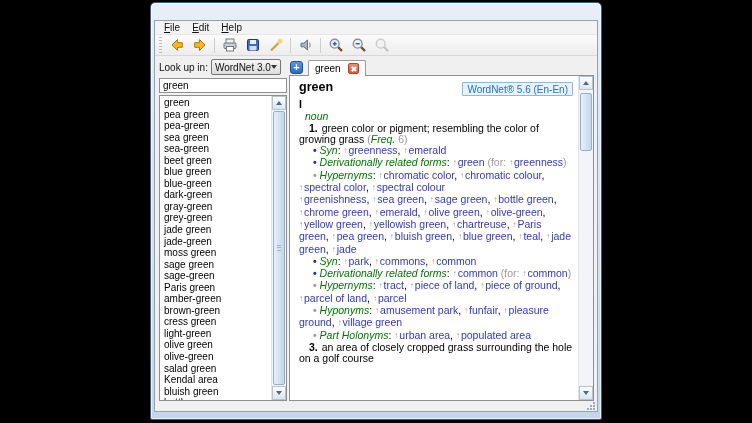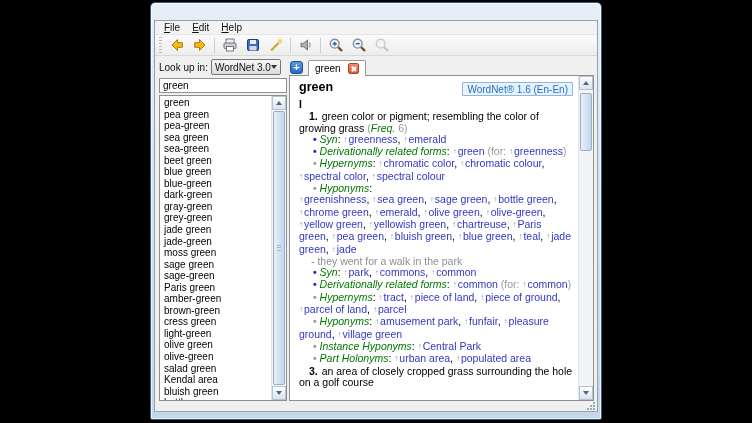--- a/index.html
+++ b/index.html
@@ -268,39 +268,37 @@
             <span class="tab">
               <span>green</span>
               <span class="tab-close"></span>
             </span>
           </div>
 
           <div class="article">
             <div class="article-content" id="article">
               <div class="headline">
                 <span class="headword">green</span>
-                <span class="dict-badge" id="dictbadge" style="color: rgb(42, 111, 192); background: rgb(230, 242, 252); border: 1px solid rgb(140, 184, 226);">WordNet® 1.6 (En-En)</span>
+                <span class="dict-badge" id="dictbadge" style="color: rgb(42, 111, 192); background: rgb(230, 242, 252); border: 1px solid rgb(140, 184, 226);">WordNet® 5.6 (En-En)</span>
               </div>
               <div class="sec">I</div>
+              <div class="pos" id="pos" style="color: rgb(0, 119, 0);">noun</div>
               <div id="defs">
                   <div>
                     <div class="def-text"><b>1.</b> green color or pigment; resembling the color of growing grass <span style="color:#9a9a9a">(</span><i class="lab" style="color:#007700">Freq.</i><span style="color:#9a9a9a"> 6)</span></div>
                     <div class="rel"><span class="bullet" style="color:#2323c8">• </span><i class="lab" style="color:#007700">Syn</i>: <span class="arrow" style="color:#9a9a9a">↑</span><span class="lnk" style="color:#3237c3">greenness</span><span>, </span><span class="arrow" style="color:#9a9a9a">↑</span><span class="lnk" style="color:#3237c3">emerald</span></div>
                     <div class="rel"><span class="bullet" style="color:#2323c8">• </span><i class="lab" style="color:#007700">Derivationally related forms</i>: <span class="arrow" style="color:#9a9a9a">↑</span><span class="lnk" style="color:#3237c3">green</span> <span style="color:#9a9a9a">(for: </span><span class="arrow" style="color:#9a9a9a">↑</span><span class="lnk" style="color:#3237c3">greenness</span><span style="color:#9a9a9a">)</span></div>
                     <div class="rel"><span class="bullet" style="color:#97a097">• </span><i class="lab" style="color:#007700">Hypernyms</i>: <span class="arrow" style="color:#9a9a9a">↑</span><span class="lnk" style="color:#3237c3">chromatic color</span><span>, </span><span class="arrow" style="color:#9a9a9a">↑</span><span class="lnk" style="color:#3237c3">chromatic colour</span><span>, </span><span class="arrow" style="color:#9a9a9a">↑</span><span class="lnk" style="color:#3237c3">spectral color</span><span>, </span><span class="arrow" style="color:#9a9a9a">↑</span><span class="lnk" style="color:#3237c3">spectral colour</span></div>
-                    <div class="rel"><span class="bullet" style="color:#97a097">• </span><i class="lab" style="color:#007700">Hyponyms</i>: </div>
                     <div class="rel-links"><span class="arrow" style="color:#9a9a9a">↑</span><span class="lnk" style="color:#3237c3">greenishness</span><span>, </span><span class="arrow" style="color:#9a9a9a">↑</span><span class="lnk" style="color:#3237c3">sea green</span><span>, </span><span class="arrow" style="color:#9a9a9a">↑</span><span class="lnk" style="color:#3237c3">sage green</span><span>, </span><span class="arrow" style="color:#9a9a9a">↑</span><span class="lnk" style="color:#3237c3">bottle green</span><span>, </span><span class="arrow" style="color:#9a9a9a">↑</span><span class="lnk" style="color:#3237c3">chrome green</span><span>, </span><span class="arrow" style="color:#9a9a9a">↑</span><span class="lnk" style="color:#3237c3">emerald</span><span>, </span><span class="arrow" style="color:#9a9a9a">↑</span><span class="lnk" style="color:#3237c3">olive green</span><span>, </span><span class="arrow" style="color:#9a9a9a">↑</span><span class="lnk" style="color:#3237c3">olive-green</span><span>, </span><span class="arrow" style="color:#9a9a9a">↑</span><span class="lnk" style="color:#3237c3">yellow green</span><span>, </span><span class="arrow" style="color:#9a9a9a">↑</span><span class="lnk" style="color:#3237c3">yellowish green</span><span>, </span><span class="arrow" style="color:#9a9a9a">↑</span><span class="lnk" style="color:#3237c3">chartreuse</span><span>, </span><span class="arrow" style="color:#9a9a9a">↑</span><span class="lnk" style="color:#3237c3">Paris green</span><span>, </span><span class="arrow" style="color:#9a9a9a">↑</span><span class="lnk" style="color:#3237c3">pea green</span><span>, </span><span class="arrow" style="color:#9a9a9a">↑</span><span class="lnk" style="color:#3237c3">bluish green</span><span>, </span><span class="arrow" style="color:#9a9a9a">↑</span><span class="lnk" style="color:#3237c3">blue green</span><span>, </span><span class="arrow" style="color:#9a9a9a">↑</span><span class="lnk" style="color:#3237c3">teal</span><span>, </span><span class="arrow" style="color:#9a9a9a">↑</span><span class="lnk" style="color:#3237c3">jade green</span><span>, </span><span class="arrow" style="color:#9a9a9a">↑</span><span class="lnk" style="color:#3237c3">jade</span></div>
                   </div>
                   <div>
-                    <div class="example" style="color:#8f8f8f">- they went for a walk in the park</div>
                     <div class="rel"><span class="bullet" style="color:#2323c8">• </span><i class="lab" style="color:#007700">Syn</i>: <span class="arrow" style="color:#9a9a9a">↑</span><span class="lnk" style="color:#3237c3">park</span><span>, </span><span class="arrow" style="color:#9a9a9a">↑</span><span class="lnk" style="color:#3237c3">commons</span><span>, </span><span class="arrow" style="color:#9a9a9a">↑</span><span class="lnk" style="color:#3237c3">common</span></div>
                     <div class="rel"><span class="bullet" style="color:#2323c8">• </span><i class="lab" style="color:#007700">Derivationally related forms</i>: <span class="arrow" style="color:#9a9a9a">↑</span><span class="lnk" style="color:#3237c3">common</span> <span style="color:#9a9a9a">(for: </span><span class="arrow" style="color:#9a9a9a">↑</span><span class="lnk" style="color:#3237c3">common</span><span style="color:#9a9a9a">)</span></div>
                     <div class="rel"><span class="bullet" style="color:#97a097">• </span><i class="lab" style="color:#007700">Hypernyms</i>: <span class="arrow" style="color:#9a9a9a">↑</span><span class="lnk" style="color:#3237c3">tract</span><span>, </span><span class="arrow" style="color:#9a9a9a">↑</span><span class="lnk" style="color:#3237c3">piece of land</span><span>, </span><span class="arrow" style="color:#9a9a9a">↑</span><span class="lnk" style="color:#3237c3">piece of ground</span><span>, </span><span class="arrow" style="color:#9a9a9a">↑</span><span class="lnk" style="color:#3237c3">parcel of land</span><span>, </span><span class="arrow" style="color:#9a9a9a">↑</span><span class="lnk" style="color:#3237c3">parcel</span></div>
                     <div class="rel"><span class="bullet" style="color:#97a097">• </span><i class="lab" style="color:#007700">Hyponyms</i>: <span class="arrow" style="color:#9a9a9a">↑</span><span class="lnk" style="color:#3237c3">amusement park</span><span>, </span><span class="arrow" style="color:#9a9a9a">↑</span><span class="lnk" style="color:#3237c3">funfair</span><span>, </span><span class="arrow" style="color:#9a9a9a">↑</span><span class="lnk" style="color:#3237c3">pleasure ground</span><span>, </span><span class="arrow" style="color:#9a9a9a">↑</span><span class="lnk" style="color:#3237c3">village green</span></div>
-                    <div class="rel"><span class="bullet" style="color:#97a097">• </span><i class="lab" style="color:#007700">Instance Hyponyms</i>: <span class="arrow" style="color:#9a9a9a">↑</span><span class="lnk" style="color:#3237c3">Central Park</span></div>
                     <div class="rel"><span class="bullet" style="color:#97a097">• </span><i class="lab" style="color:#007700">Part Holonyms</i>: <span class="arrow" style="color:#9a9a9a">↑</span><span class="lnk" style="color:#3237c3">urban area</span><span>, </span><span class="arrow" style="color:#9a9a9a">↑</span><span class="lnk" style="color:#3237c3">populated area</span></div>
                   </div>
                   <div>
                     <div class="def-text"><b>3.</b> an area of closely cropped grass surrounding the hole on a golf course</div>
                   </div>
                 </div>
             </div>
             <div class="vscroll">
               <span class="sb-btn sb-up">
                   <span class="tri-up"></span>

